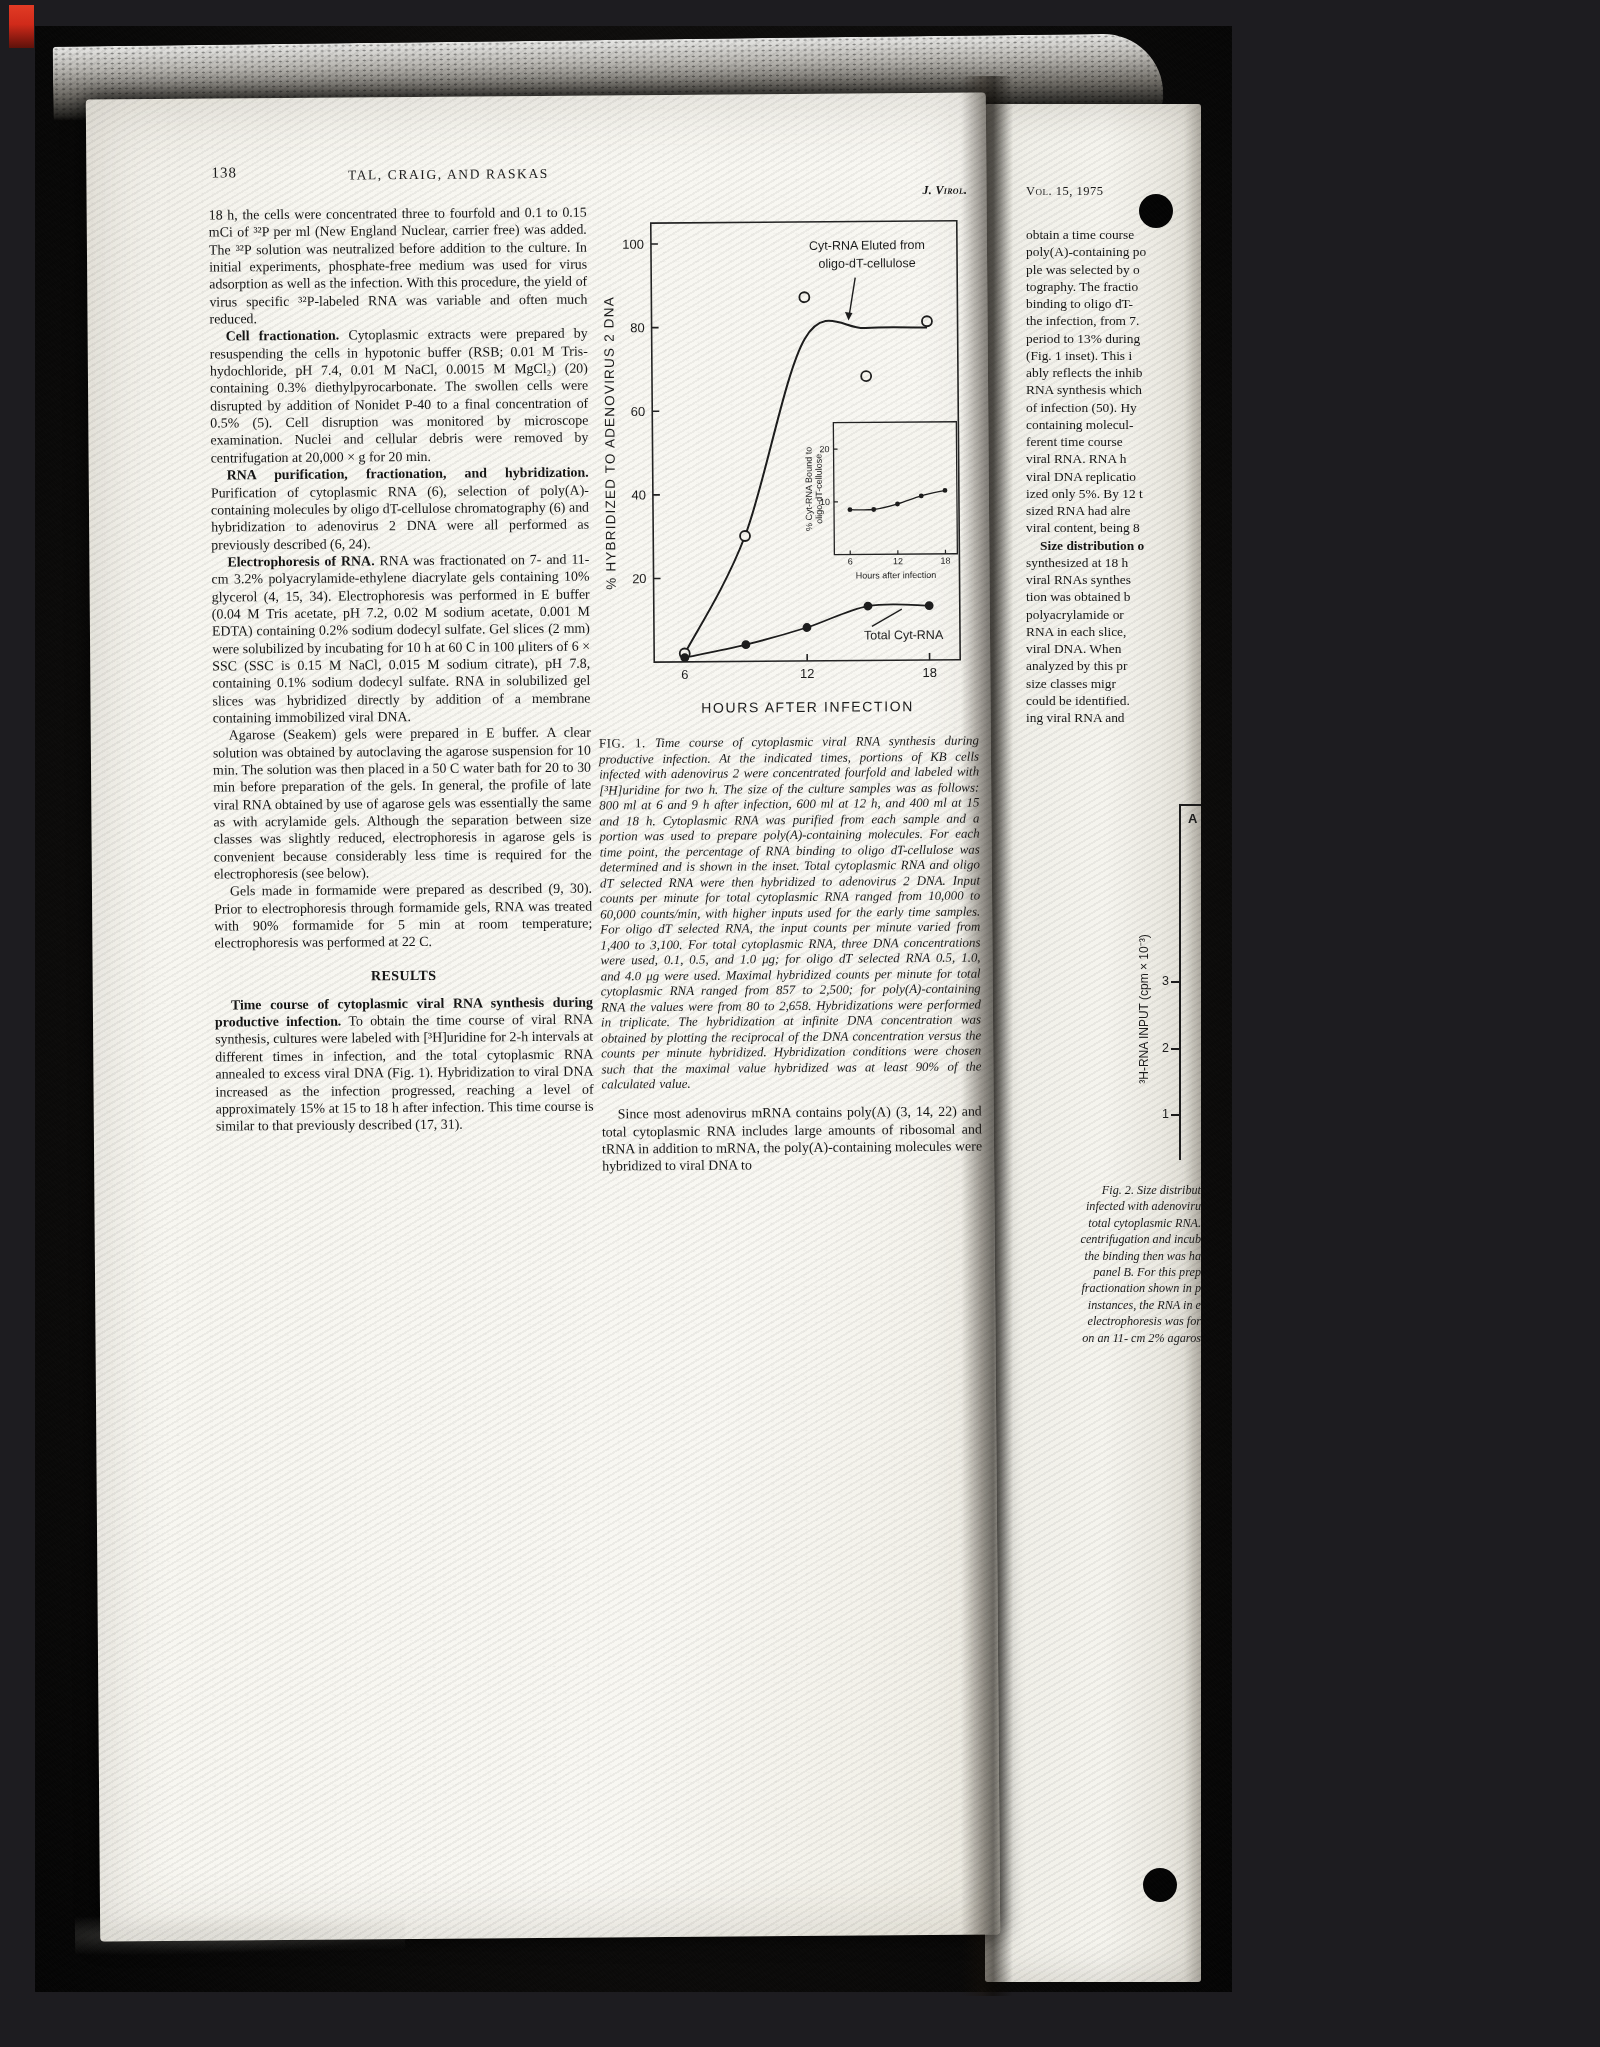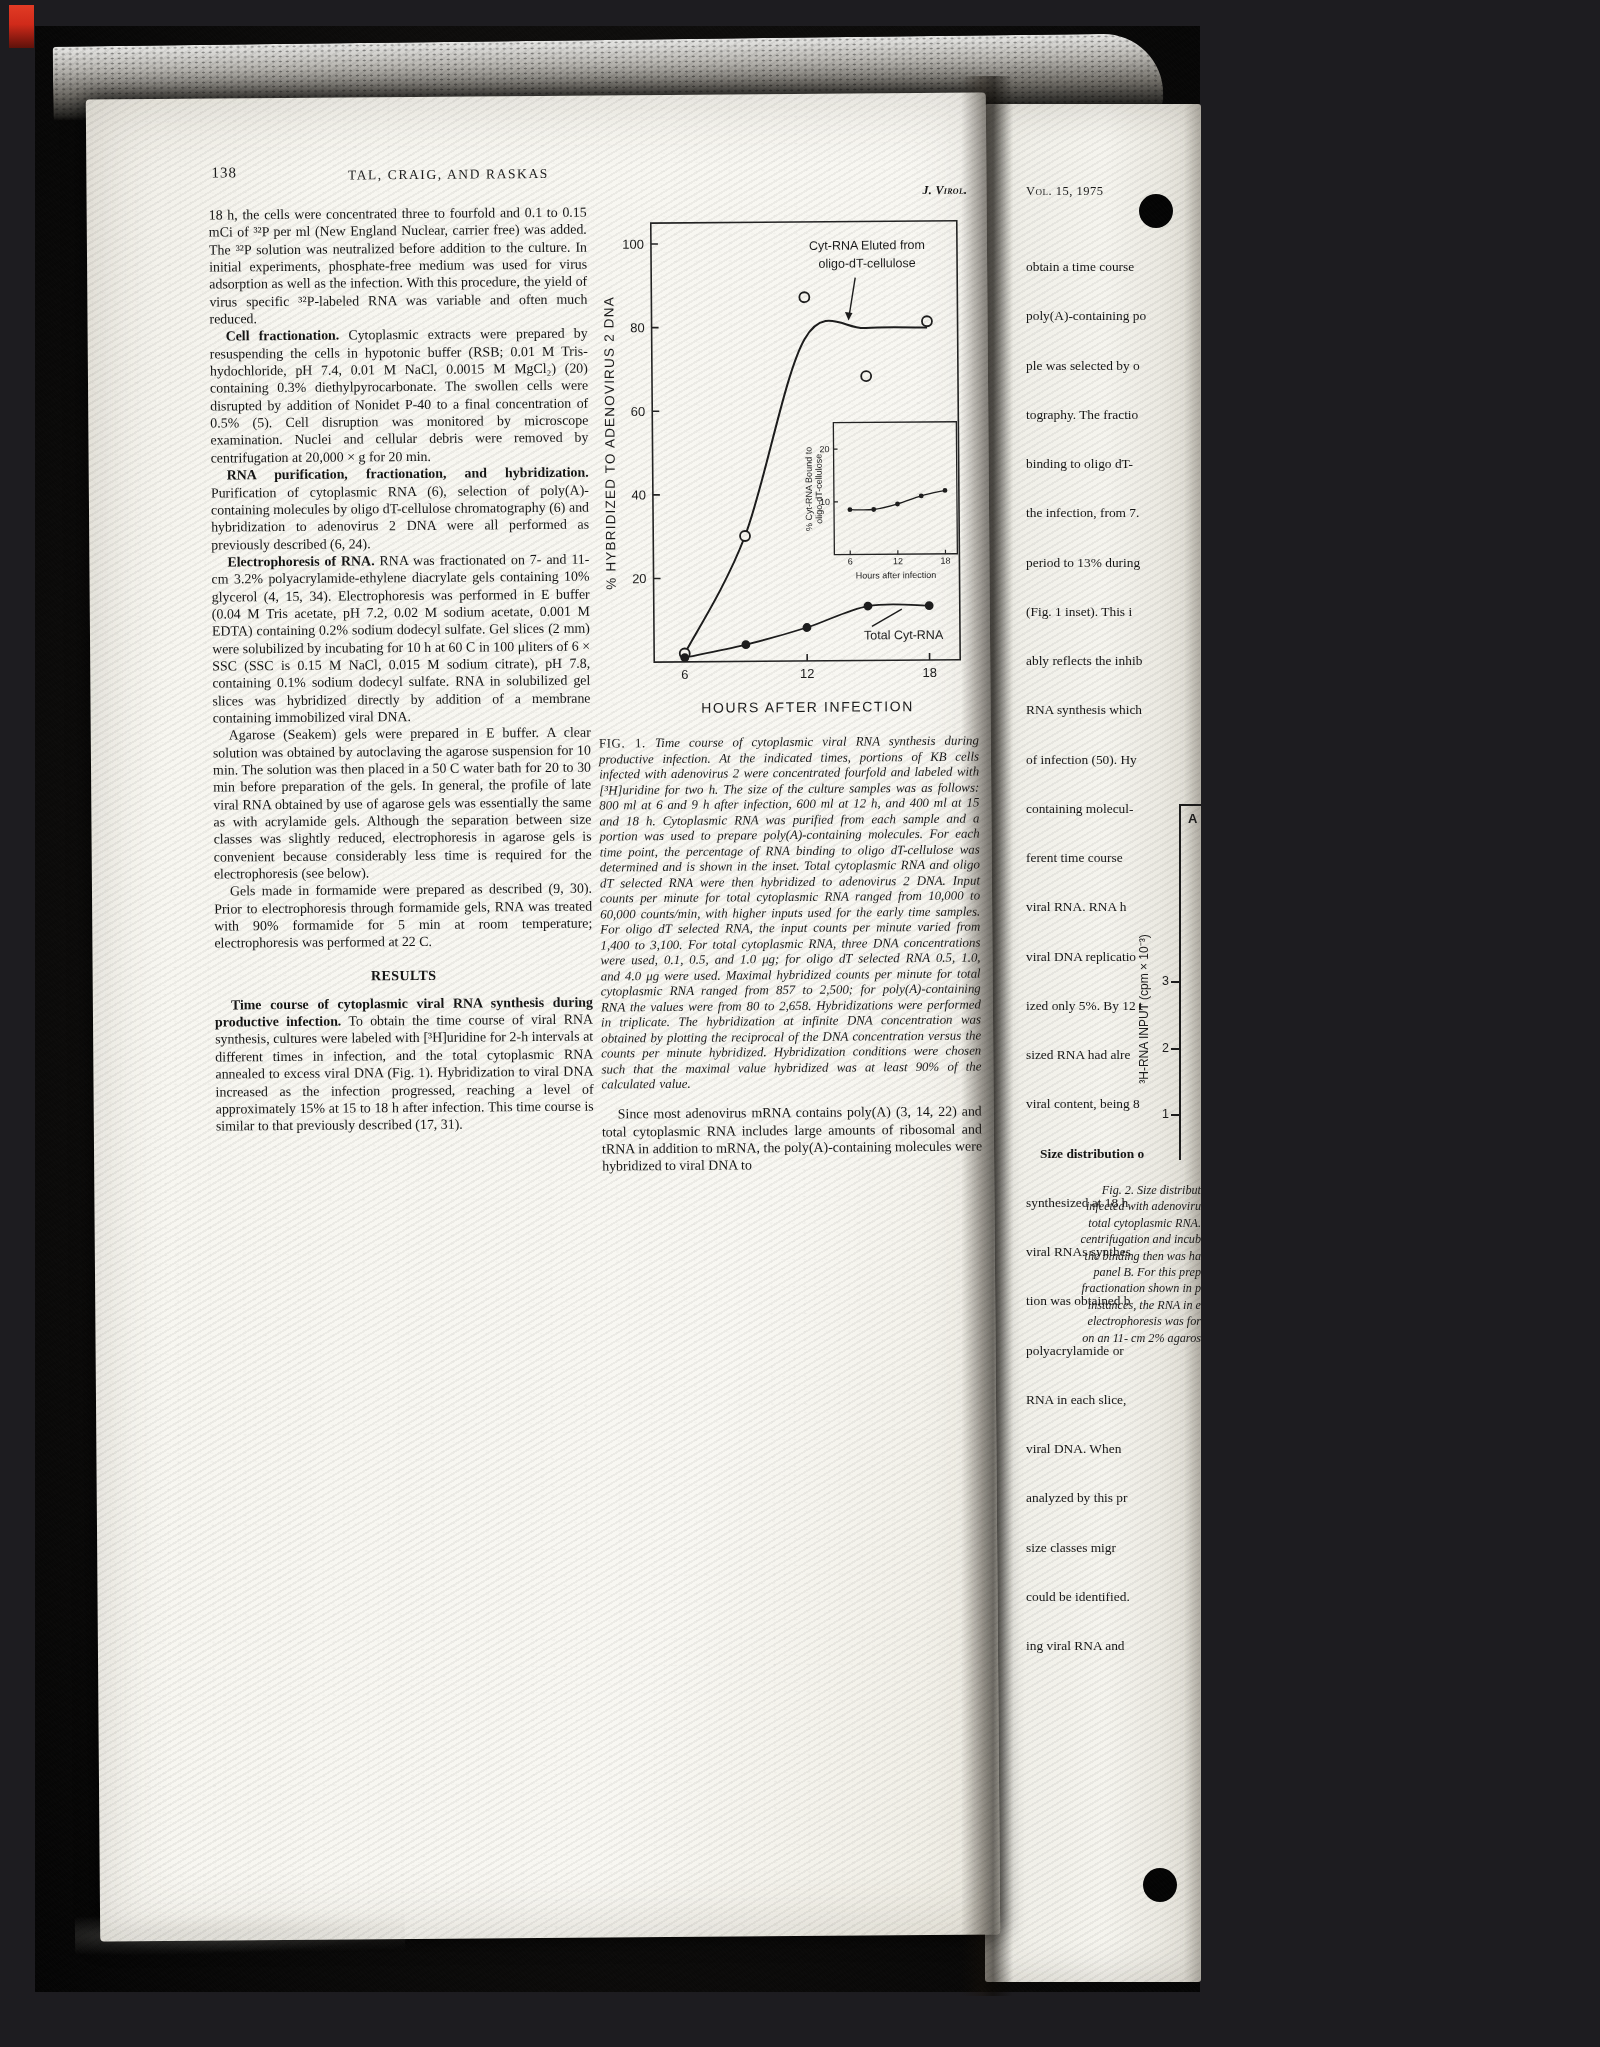--- a/index.html
+++ b/index.html
@@ -7,21 +7,21 @@
     width:1600px; height:2047px; position:relative; overflow:hidden;
     background:#1d1c20;
     font-family:"Liberation Serif", serif;
   }
 
   
   .red-mark { position:absolute; left:9px; top:5px; width:25px; height:43px; z-index:10;
     background:linear-gradient(180deg,#e23b25 0%,#d02a1a 45%,#8c1a10 78%,#5e120b 100%); }
 
   .scan { position:absolute; left:35px; top:26px; width:1165px; height:1966px;
-    background:radial-gradient(ellipse at 50% 45%, #191716 0%, #0e0d0c 60%, #050505 100%); }
+    background:radial-gradient(ellipse at 50% 45%, #191716 0%, #0e0d0c 60%, #050505 100%);padding-left:32px; }
   .scan::after { content:""; position:absolute; inset:0; z-index:9; pointer-events:none; opacity:.16;
     background-image:repeating-linear-gradient(47deg, rgba(255,255,255,.05) 0 1px, transparent 1px 3px),
                      repeating-linear-gradient(-31deg, rgba(0,0,0,.3) 0 2px, transparent 2px 6px); }
 
   .top-curl { position:absolute; left:18px; top:14px; width:1110px; height:74px;
     transform:rotate(-0.7deg); border-radius:4px 60px 8px 4px;
     background-image:radial-gradient(rgba(0,0,0,.38) 1px, transparent 1.7px),
       linear-gradient(180deg,#e8e8e6 0%,#b9b7b2 30%,#6f6c66 65%,#2a2926 92%,#0c0b0a 100%);
     background-size:7px 5px, 100% 100%; }
 
@@ -76,21 +76,21 @@
   
   .page-right { position:absolute; left:950px; top:78px; width:216px; height:1878px; z-index:1;
     overflow:hidden; border-radius:3px;
     background:linear-gradient(90deg,#d8d5cc 0%,#efeee7 10%,#f5f4ee 55%,#e7e5dd 92%,#b9b6ad 100%);
     box-shadow:inset 0 0 40px rgba(60,50,40,.2); }
 
   .rp-header { position:absolute; left:41px; top:80px; font-size:12.5px; font-variant:small-caps;
                letter-spacing:.5px; color:#1a1a1a; white-space:nowrap; }
   .rp-col { position:absolute; left:41px; top:122px; right:0; color:#151515;
             font-size:13.4px; line-height:17.25px; }
-  .rp-col div { white-space:nowrap; overflow:hidden;margin-top:32px; }
+  .rp-col div { white-space:nowrap; overflow:hidden; }
 
   .f2-vline  { position:absolute; left:194px; top:700px; width:2px; height:356px; background:#1c1c1c; }
   .f2-topline{ position:absolute; left:194px; top:700px; width:22px; height:2px; background:#1c1c1c; }
   .f2-a      { position:absolute; left:203px; top:707px; font:bold 13px "Liberation Sans",sans-serif; color:#1c1c1c; }
   .f2-ylabel { position:absolute; left:158px; top:905px; transform:translate(-50%,-50%) rotate(-90deg);
                font:12px "Liberation Sans",sans-serif; white-space:nowrap; color:#1c1c1c; }
   .f2-tick   { position:absolute; left:160px; width:24px; text-align:right;
                font:12.5px "Liberation Sans",sans-serif; color:#1c1c1c; }
   .f2-t3 { top:870px; } .f2-t2 { top:937px; } .f2-t1 { top:1003px; }
   .f2-dash   { position:absolute; left:186px; width:8px; height:2px; background:#1c1c1c; }

